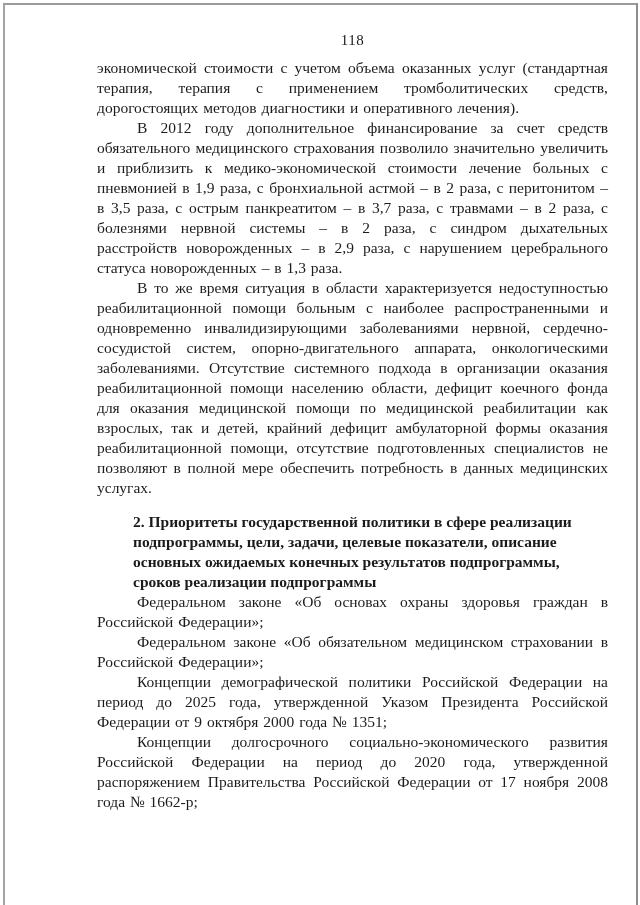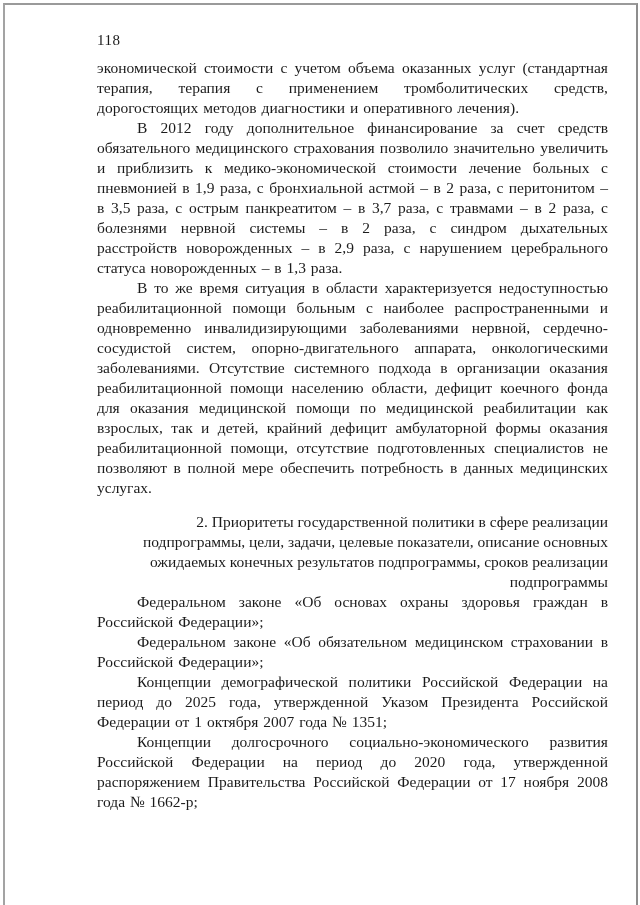--- a/index.html
+++ b/index.html
@@ -30,59 +30,61 @@
     border-right: 2px solid #8d8d8d;
     pointer-events: none;
   }
   .content {
     position: absolute;
     left: 97px;
     top: 30px;
     width: 511px;
   }
   .page-num {
+    text-align: center;
     font-size: 15px;
     line-height: 20px;
     margin-bottom: 8px;
     letter-spacing: 0.5px;
   }
   p {
     margin: 0;
     font-size: 15.5px;
     line-height: 20px;
     text-align: justify;
     text-indent: 40px;
     word-spacing: 1px;
   }
   p.cont {
     text-indent: 0;
   }
   .section-heading {
-    font-weight: normal;
-    text-align: right;
+    font-weight: bold;
+    text-align: left;
     text-indent: 0;
     margin-top: 14px;
     word-spacing: 0;
+    margin-left: 36px;
   }
 </style>
 </head>
 <body>
 
 <div class="page">
   <div class="frame"></div>
 
   <div class="content">
     <div class="page-num">118</div>
 
     <p class="cont">экономической стоимости с учетом объема оказанных услуг (стандартная терапия, терапия с применением тромболитических средств, дорогостоящих методов диагностики и оперативного лечения).</p>
     <p>В 2012 году дополнительное финансирование за счет средств обязательного медицинского страхования позволило значительно увеличить и приблизить к медико-экономической стоимости лечение больных с пневмонией в 1,9 раза, с бронхиальной астмой – в 2 раза, с перитонитом – в 3,5 раза, с острым панкреатитом – в 3,7 раза, с травмами – в 2 раза, с болезнями нервной системы – в 2 раза, с синдром дыхательных расстройств новорожденных – в 2,9 раза, с нарушением церебрального статуса новорожденных – в 1,3 раза.</p>
     <p>В то же время ситуация в области характеризуется недоступностью реабилитационной помощи больным с наиболее распространенными и одновременно инвалидизирующими заболеваниями нервной, сердечно-сосудистой систем, опорно-двигательного аппарата, онкологическими заболеваниями. Отсутствие системного подхода в организации оказания реабилитационной помощи населению области, дефицит коечного фонда для оказания медицинской помощи по медицинской реабилитации как взрослых, так и детей, крайний дефицит амбулаторной формы оказания реабилитационной помощи, отсутствие подготовленных специалистов не позволяют в полной мере обеспечить потребность в данных медицинских услугах.</p>
 
     <p class="section-heading">2. Приоритеты государственной политики в сфере реализации подпрограммы, цели, задачи, целевые показатели, описание основных ожидаемых конечных результатов подпрограммы, сроков реализации подпрограммы</p>
 
 
     <p>Федеральном законе «Об основах охраны здоровья граждан в Российской Федерации»;</p>
     <p>Федеральном законе «Об обязательном медицинском страховании в Российской Федерации»;</p>
-    <p>Концепции демографической политики Российской Федерации на период до 2025 года, утвержденной Указом Президента Российской Федерации от 1 октября 2007 года № 1351;</p>
+    <p>Концепции демографической политики Российской Федерации на период до 2025 года, утвержденной Указом Президента Российской Федерации от 9 октября 2000 года № 1351;</p>
     <p>Концепции долгосрочного социально-экономического развития Российской Федерации на период до 2020 года, утвержденной распоряжением Правительства Российской Федерации от 17 ноября 2008 года № 1662-р;</p>
 
   </div>
 </div>
 
 </body></html>

